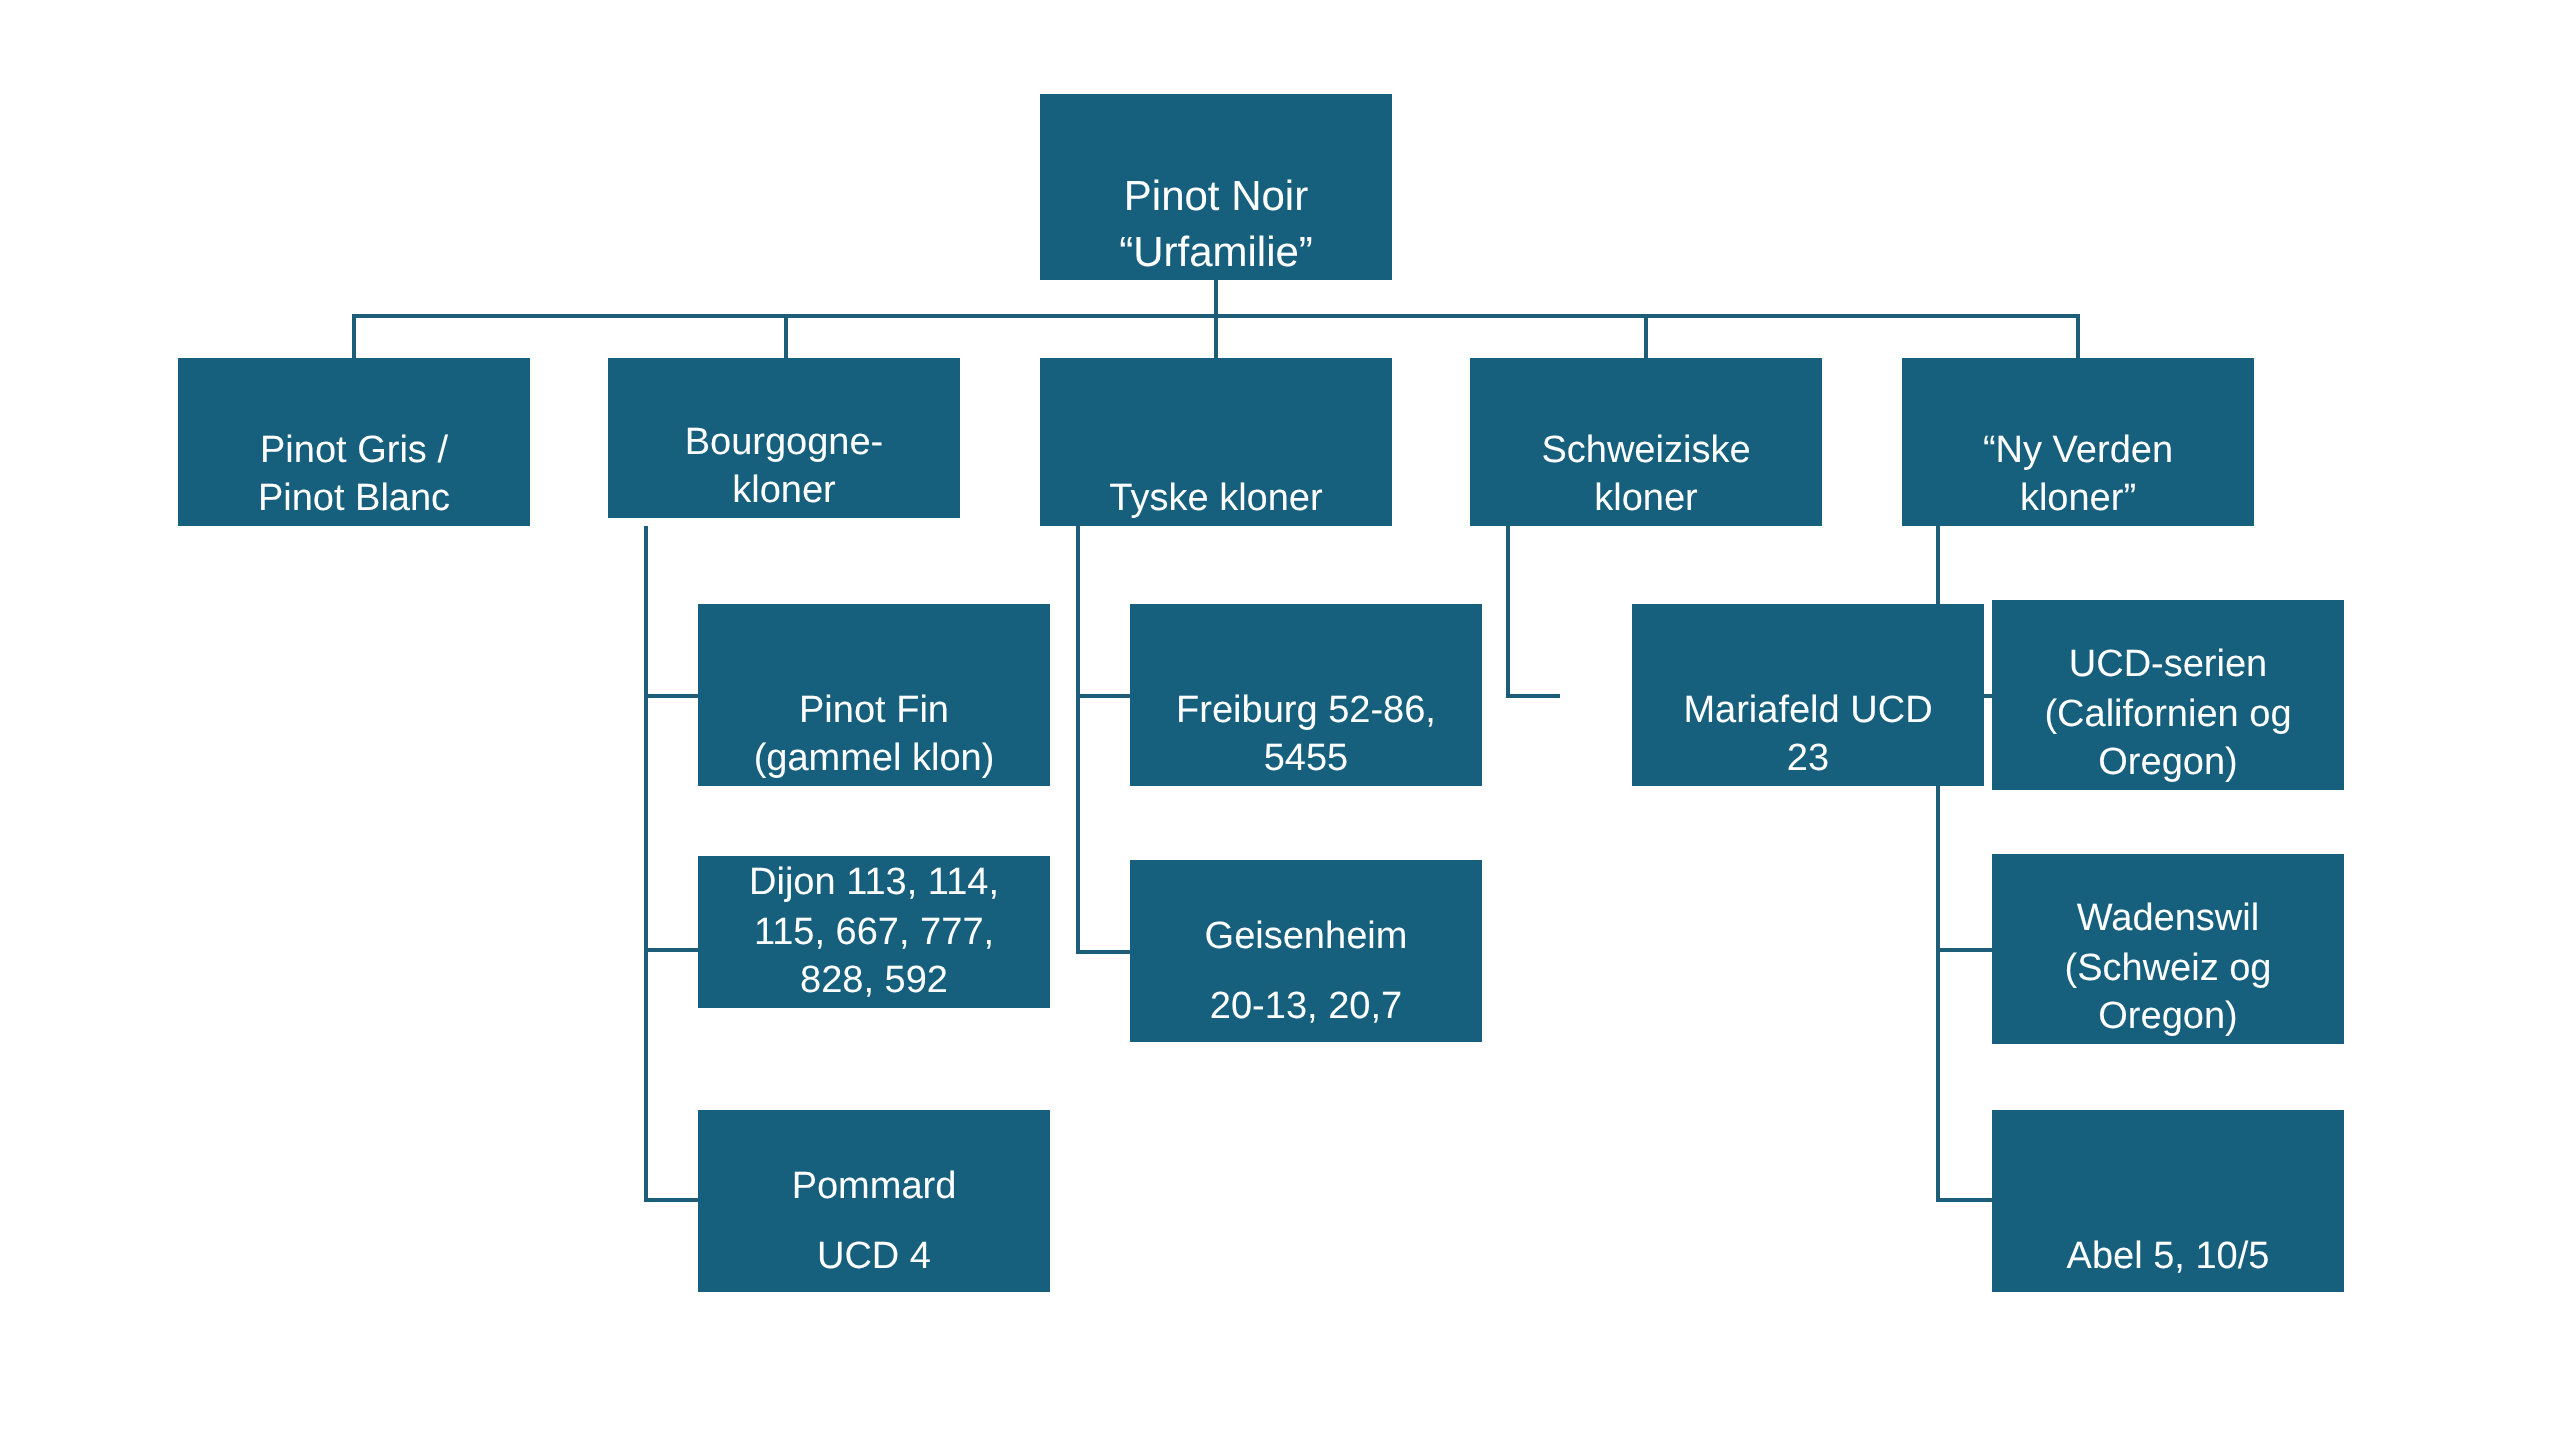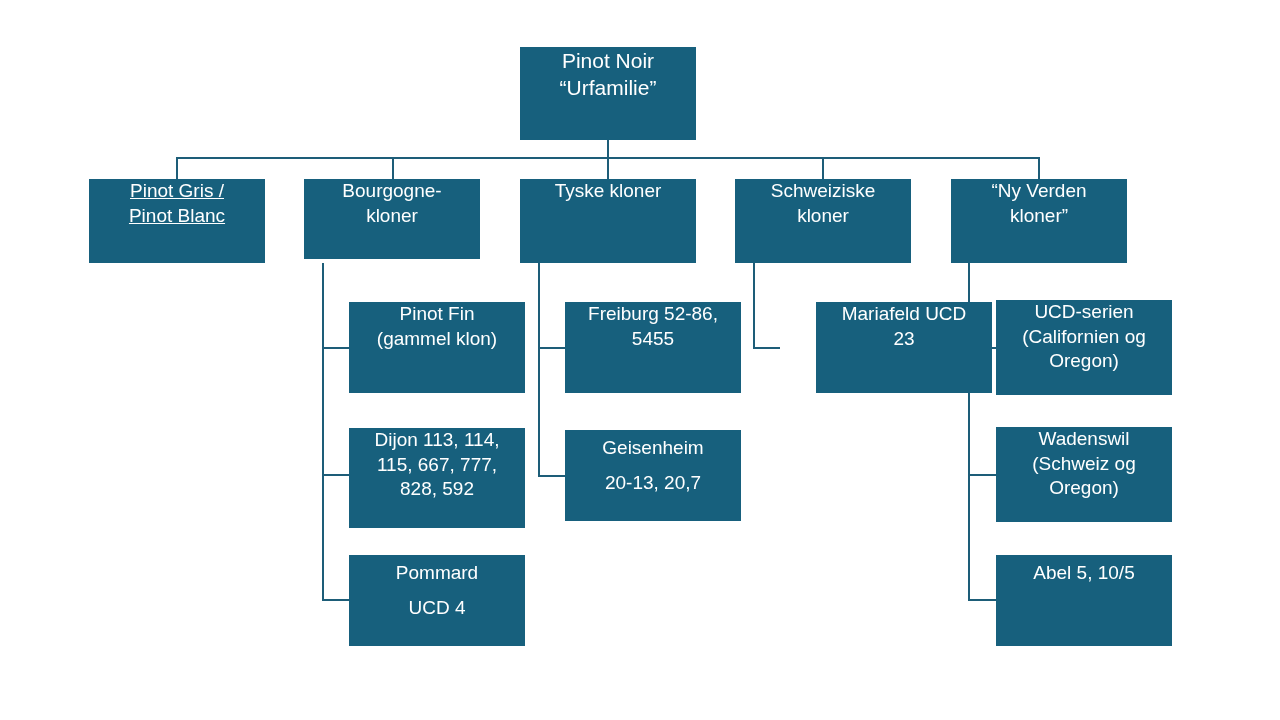--- a/index.html
+++ b/index.html
@@ -16,21 +16,21 @@
     overflow: hidden;
   }
   .node {
     position: absolute;
     box-sizing: border-box;
     background: #17607d;
     color: #ffffff;
     display: flex;
     flex-direction: column;
     align-items: center;
-    justify-content: flex-start;
+    justify-content: flex-end;
     text-align: center;
     line-height: 1.30;
     z-index: 2;
   }
   .node .line {
     display: block;
     white-space: nowrap;
   }
   .n-root   { font-size: 21px; }
   .n-l2     { font-size: 19px; }
@@ -74,21 +74,21 @@
   <div class="conn v" style="left:968px; top:263px; height:338px;"></div>
   <div class="conn h" style="left:968px; top:347px; width:28px;"></div>
   <div class="conn h" style="left:968px; top:474px; width:28px;"></div>
   <div class="conn h" style="left:968px; top:599px; width:28px;"></div>
 
   <div class="node n-root" style="left:520px; top:47px; width:176px; height:93px;">
     <span class="line">Pinot Noir</span>
     <span class="line">“Urfamilie”</span>
   </div>
 
-  <div class="node n-l2" style="left:89px; top:179px; width:176px; height:84px;text-decoration:underline;">
+  <div class="node n-l2" style="left:89px; top:179px; width:176px; height:84px;">
     <span class="line">Pinot Gris /</span>
     <span class="line">Pinot Blanc</span>
   </div>
 
   <div class="node n-l2" style="left:304px; top:179px; width:176px; height:80px;">
     <span class="line">Bourgogne-</span>
     <span class="line">kloner</span>
   </div>
 
   <div class="node n-l2" style="left:520px; top:179px; width:176px; height:84px;">
@@ -103,21 +103,21 @@
   <div class="node n-l2" style="left:951px; top:179px; width:176px; height:84px;">
     <span class="line">“Ny Verden</span>
     <span class="line">kloner”</span>
   </div>
 
   <div class="node n-l3" style="left:349px; top:302px; width:176px; height:91px;">
     <span class="line">Pinot Fin</span>
     <span class="line">(gammel klon)</span>
   </div>
 
-  <div class="node n-l3" style="left:349px; top:428px; width:176px; height:100px;">
+  <div class="node n-l3" style="left:349px; top:428px; width:176px; height:76px;">
     <span class="line">Dijon 113, 114,</span>
     <span class="line">115, 667, 777,</span>
     <span class="line">828, 592</span>
   </div>
 
   <div class="node n-l3 n-l3-sp" style="left:349px; top:555px; width:176px; height:91px;">
     <span class="line">Pommard</span>
     <span class="line">UCD 4</span>
   </div>
 

